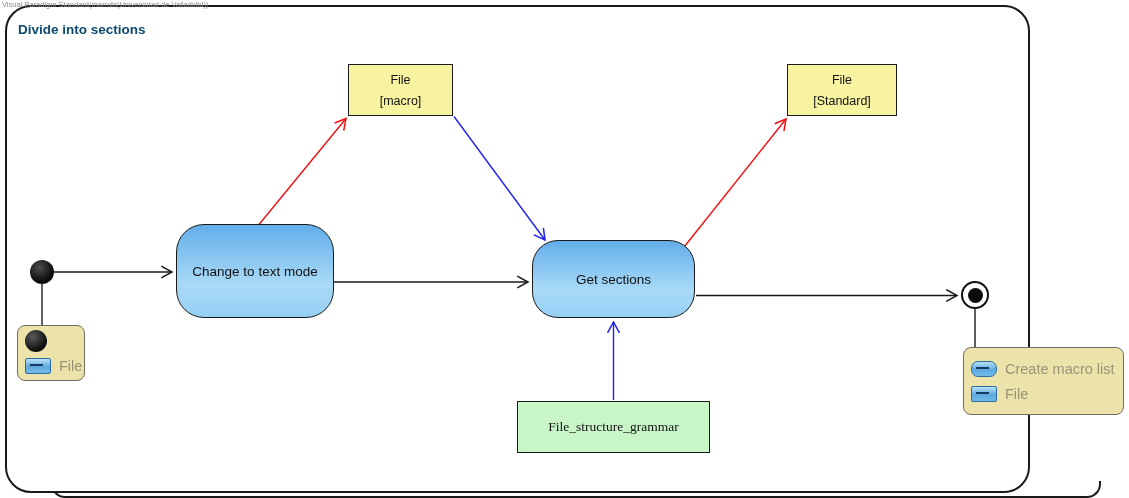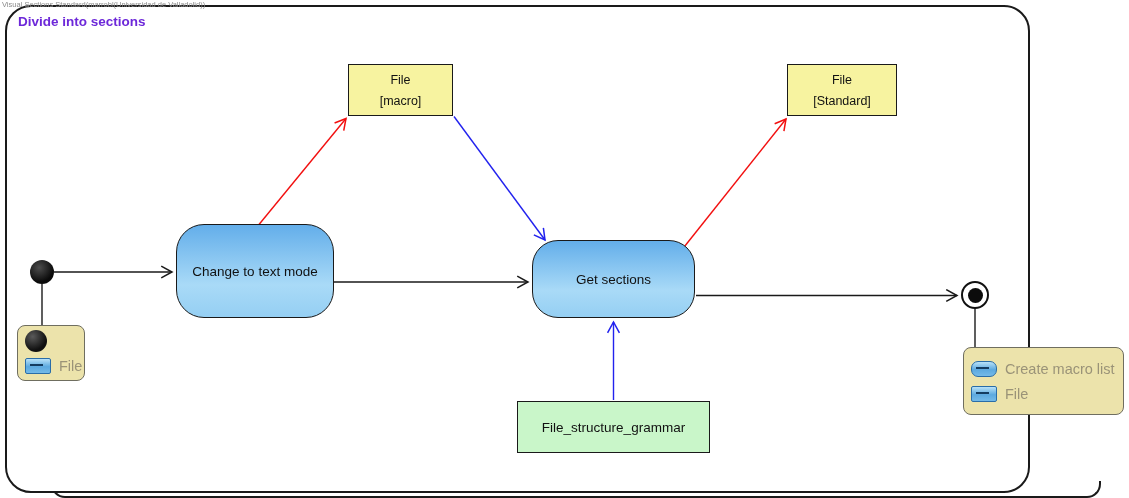--- a/index.html
+++ b/index.html
@@ -15,42 +15,42 @@
   }
   .frame1{
     position:absolute;left:5px;top:5px;width:1021px;height:484px;
     border:2px solid #1a1a1a;border-radius:26px;background:#ffffff;z-index:1;
   }
   .watermark{
     position:absolute;left:2px;top:0px;font-size:7.5px;color:#8c8c8c;
     z-index:6;white-space:nowrap;
   }
   .frame-title{
-    position:absolute;left:18px;top:14px;font-size:13.5px;font-weight:bold;
-    color:#6d28d9;z-index:3;white-space:nowrap;
+    position:absolute;left:18px;top:22px;font-size:13.5px;font-weight:bold;
+    color:#0c4a6e;z-index:3;white-space:nowrap;
   }
   
   svg.edges{position:absolute;left:0;top:0;z-index:2;pointer-events:none;}
   
   .node{position:absolute;z-index:3;box-sizing:border-box;color:#111;}
   .action{
     background:linear-gradient(180deg,#63aeea 0%,#a9daf7 65%,#95cff3 100%);
     border:1.4px solid #1a1a1a;border-radius:28px;
     display:flex;align-items:center;justify-content:center;
     font-size:13.5px;text-align:center;
   }
   .object{
     background:#f7f3a0;border:1.4px solid #1a1a1a;
     display:flex;flex-direction:column;align-items:center;justify-content:center;
     gap:7px;font-size:12.5px;text-align:center;
   }
   .datastore{
     background:#c9f6c9;border:1.4px solid #1a1a1a;
     display:flex;align-items:center;justify-content:center;
-    font-size:13.5px;text-align:center;
+    font-size:13.5px;text-align:center;font-family:Liberation Serif, serif;
   }
   .initial-node{
     position:absolute;left:30px;top:260px;width:24px;height:24px;border-radius:50%;
     background:radial-gradient(circle at 38% 32%,#4d4d4d,#0a0a0a 65%);z-index:3;
   }
   .final-node{
     position:absolute;left:961px;top:281px;width:24px;height:24px;border-radius:50%;
     border:2px solid #111;background:#fff;z-index:3;
     display:flex;align-items:center;justify-content:center;
   }
@@ -81,21 +81,21 @@
 </head>
 <body>
 
 <div id="canvas">
 
   <div class="frame2"></div>
 
   <div class="frame1"></div>
   <div class="frame-title">Divide into sections</div>
 
-  <div class="watermark">Visual Sections Standard(marrobl(Universidad de Valladolid))</div>
+  <div class="watermark">Visual Paradigm Standard(marrobl(Universidad de Valladolid))</div>
 
   <svg class="edges" width="1129" height="498" viewBox="0 0 1129 498">
     <defs>
       <marker id="mk-black" viewBox="0 0 13 13" refX="11" refY="6.5" markerWidth="14" markerHeight="14" orient="auto" markerUnits="userSpaceOnUse">
         <path d="M1 1 L11 6.5 L1 12" fill="none" stroke="#1a1a1a" stroke-width="1.4"></path>
       </marker>
       <marker id="mk-red" viewBox="0 0 13 13" refX="11" refY="6.5" markerWidth="14" markerHeight="14" orient="auto" markerUnits="userSpaceOnUse">
         <path d="M1 1 L11 6.5 L1 12" fill="none" stroke="#f20f0f" stroke-width="1.4"></path>
       </marker>
       <marker id="mk-blue" viewBox="0 0 13 13" refX="11" refY="6.5" markerWidth="14" markerHeight="14" orient="auto" markerUnits="userSpaceOnUse">

